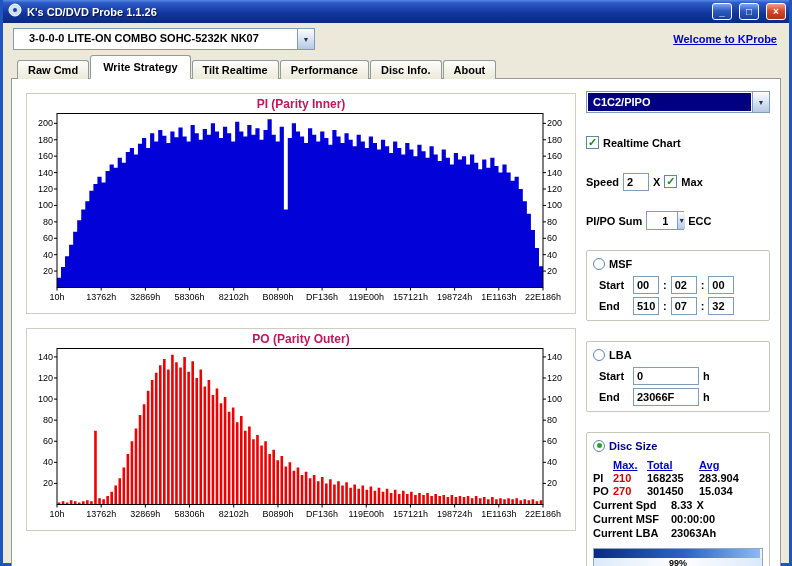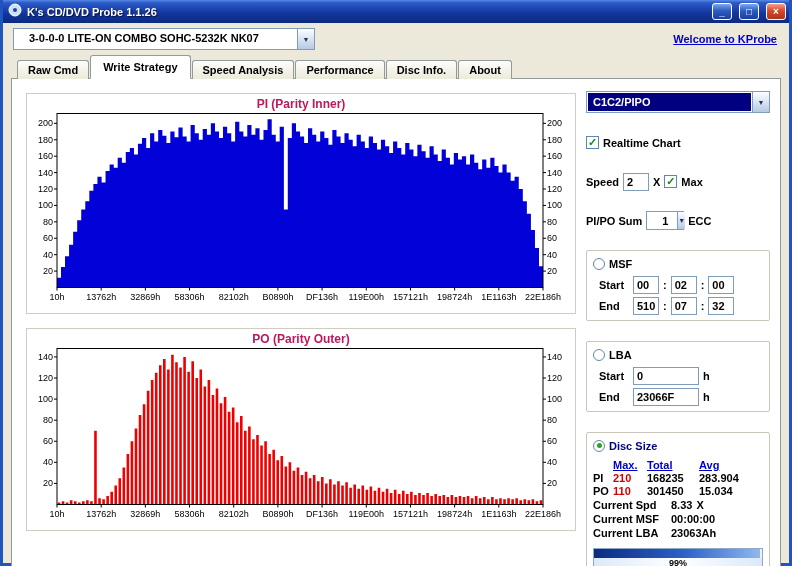--- a/index.html
+++ b/index.html
@@ -120,21 +120,21 @@
       <span class="combo-btn">
           <span class="arrow">▼</span>
         </span>
     </div>
     <a class="welcome">Welcome to KProbe</a>
   </div>
 
   <div class="tabstrip">
       <div class="tab">Raw Cmd</div>
       <div class="tab active">Write Strategy</div>
-      <div class="tab">Speed Analysis</div>
+      <div class="tab">Tilt Realtime</div>
       <div class="tab">Performance</div>
       <div class="tab">Disc Info.</div>
       <div class="tab">About</div>
     </div>
 
   <div class="content">
 
     <div class="charts">
       <div class="chart-box">
         <div class="chart-title">PI (Parity Inner)</div>
@@ -366,21 +366,21 @@
             <span class="c3 hd">Avg</span>
           </div>
           <div class="srow">
             <span class="c0">PI</span>
             <span class="c1 red">210</span>
             <span class="c2">168235</span>
             <span class="c3">283.904</span>
           </div>
           <div class="srow">
             <span class="c0">PO</span>
-            <span class="c1 red">110</span>
+            <span class="c1 red">270</span>
             <span class="c2">301450</span>
             <span class="c3">15.034</span>
           </div>
           <div class="crow">
             <span class="clabel">Current Spd</span>
             <span>8.33</span>
             <span>X</span>
           </div>
           <div class="crow">
             <span class="clabel">Current MSF</span>

